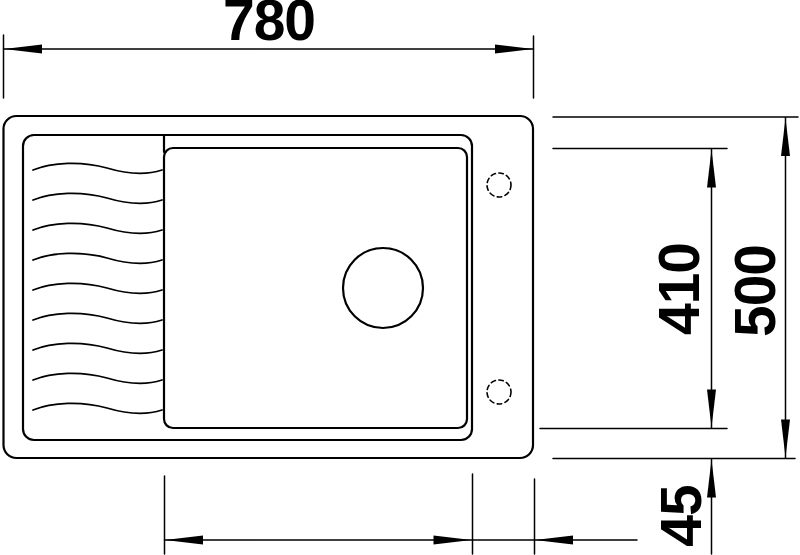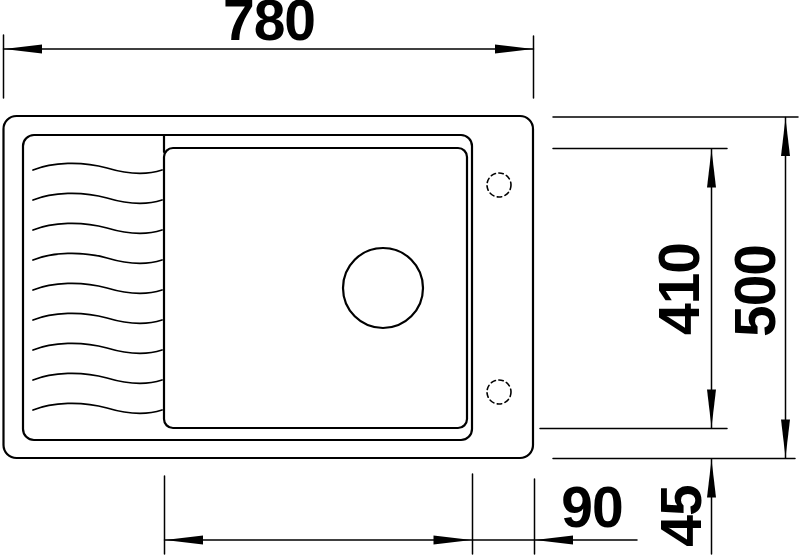--- a/index.html
+++ b/index.html
@@ -85,17 +85,16 @@
     </g>
   </svg>
 
   <div class="dim-label" style="left:199px;top:-4px;width:140px;height:48px;">780</div>
 
   <div class="dim-label rot" style="left:685px;top:267px;width:140px;height:48px;">500</div>
 
   <div class="dim-label rot" style="left:609px;top:265px;width:140px;height:48px;">410</div>
 
 
-  <div class="dim-label" style="left:542px;top:483px;width:100px;height:48px;">90</div>
 
   <div class="dim-label rot" style="left:631px;top:492px;width:100px;height:48px;">45</div>
 
 </div>
 
 </body></html>

